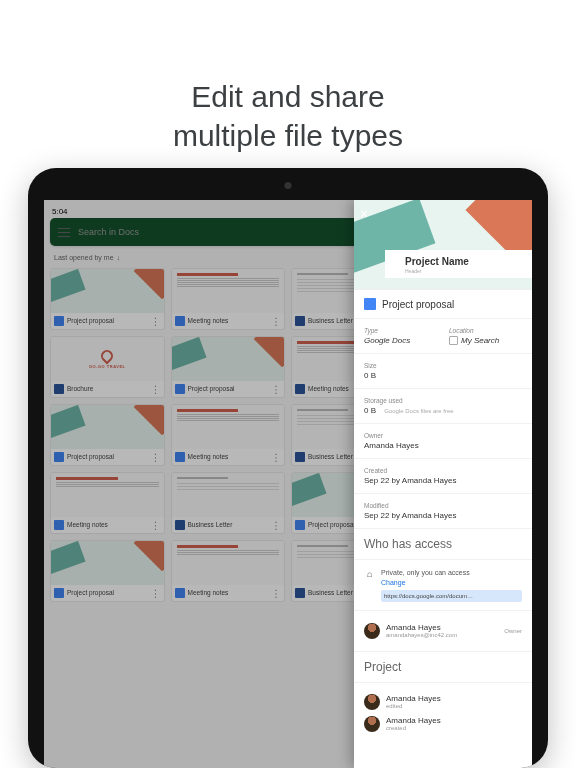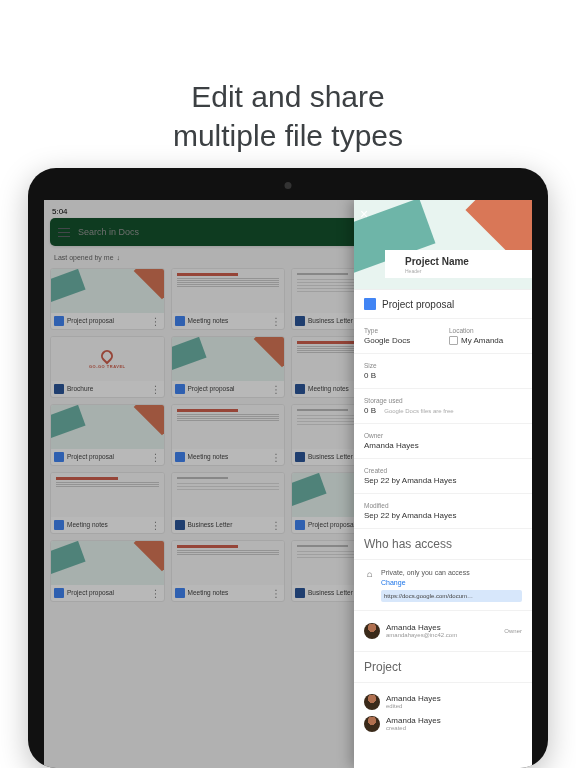--- a/index.html
+++ b/index.html
@@ -47,21 +47,21 @@
   .phead .close { position: absolute; top: 6px; left: 6px; color: #fff; font-size: 14px; z-index: 10; }
   .phead .bg { position: absolute; inset: 0; background: #e8f4f0; overflow: hidden; }
   .phead .bg::before { content: ""; position: absolute; top: -30px; right: -30px; width: 80px; height: 80px; background: #d97757; transform: rotate(45deg); }
   .phead .bg::after { content: ""; position: absolute; top: 12px; left: -14px; width: 90px; height: 48px; background: #6eb5a8; transform: rotate(-20deg); }
   .phead .label { position: absolute; bottom: 11px; left: 0; right: 0; background: #fff; padding: 6px 20px 4px; margin-left: 31px; }
   .phead .label .pn { font-size: 10px; font-weight: bold; color: #333; }
   .phead .label .ps { font-size: 5px; color: #aaa; margin-top: 1px; }
   .prow { padding: 8px 10px; border-bottom: 1px solid #f1f1f1; }
   .doctitle { display: flex; align-items: center; gap: 6px; font-size: 10px; color: #333; }
   .doctitle .ic { width: 12px; height: 12px; background: #4285f4; border-radius: 1px; }
-  .kv { display: flex; gap: 12px; }
+  .kv { display: flex; gap: 12px; font-style: italic; }
   .kv > div { flex: 1; }
   .klabel { font-size: 6.5px; color: #888; margin-bottom: 2px; }
   .kval { font-size: 8px; color: #333; display: flex; align-items: center; gap: 3px; }
   .kval .drive-ic { width: 9px; height: 9px; border: 1px solid #aaa; border-radius: 1px; }
   .knote { font-size: 6px; color: #aaa; }
   .sectitle { font-size: 12px; color: #666; }
   .access { display: flex; gap: 6px; align-items: flex-start; }
   .access .ic { width: 11px; height: 10px; display: flex; flex-direction: column; align-items: center; justify-content: center; color: #888; font-size: 8px; margin-top: 2px; }
   .access .txt { flex: 1; font-size: 7px; color: #555; line-height: 1.4; }
   .access a { color: #1a73e8; text-decoration: none; }
@@ -391,21 +391,21 @@
 
       <div class="prow kv">
         <div>
           <div class="klabel">Type</div>
           <div class="kval">Google Docs</div>
         </div>
         <div>
           <div class="klabel">Location</div>
           <div class="kval">
               <span class="drive-ic"></span>
-              <span>My Amanda</span>
+              <span>My Search</span>
             </div>
         </div>
       </div>
 
       <div class="prow">
         <div class="klabel">Size</div>
         <div class="kval">0 B</div>
       </div>
 
       <div class="prow">

